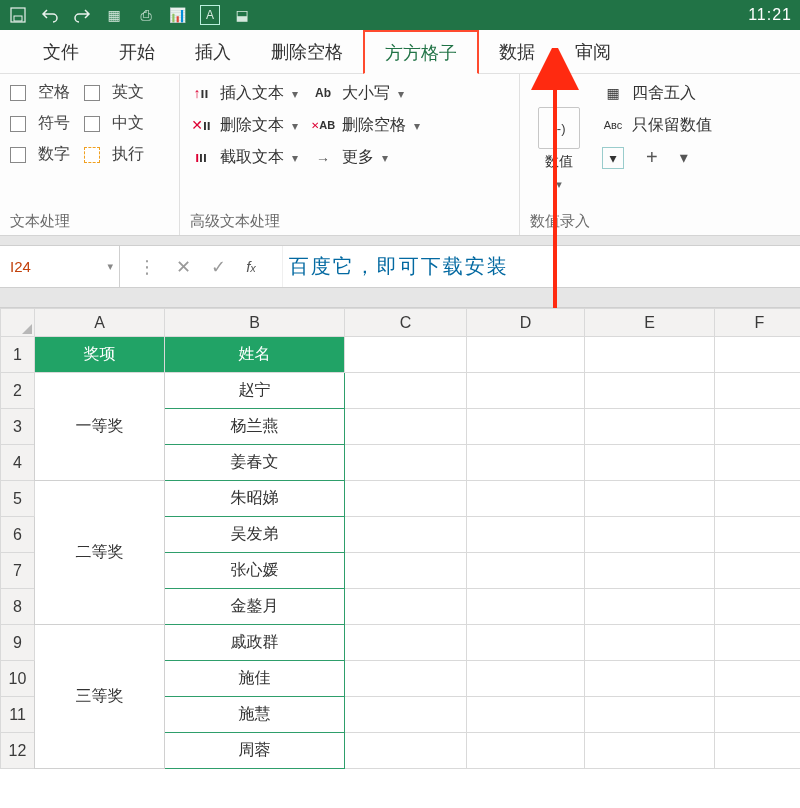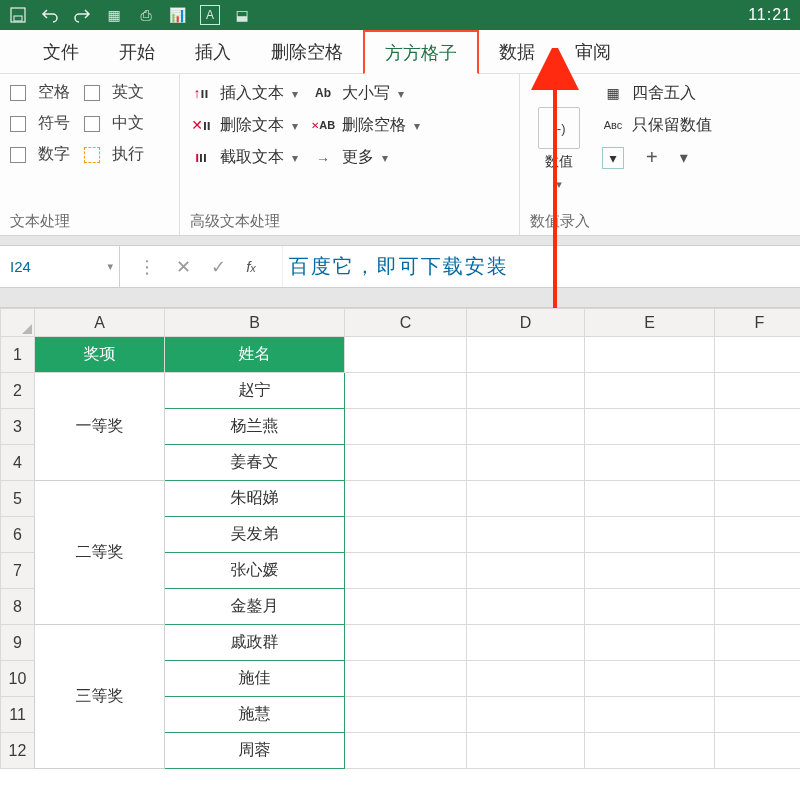--- a/index.html
+++ b/index.html
@@ -136,21 +136,21 @@
     border-bottom: 1px solid #cfcfcf;
     background: #fff;
   }
   .namebox {
     width: 120px;
     border-right: 1px solid #cfcfcf;
     display: flex;
     align-items: center;
     padding: 0 10px;
     font-size: 15px;
-    color: #0369a1;
+    color: #c2410c;
     position: relative;
   }
   .namebox::after {
     content: "▾";
     position: absolute;
     right: 6px;
     color: #888;
     font-size: 11px;
   }
   .fx-icons {

